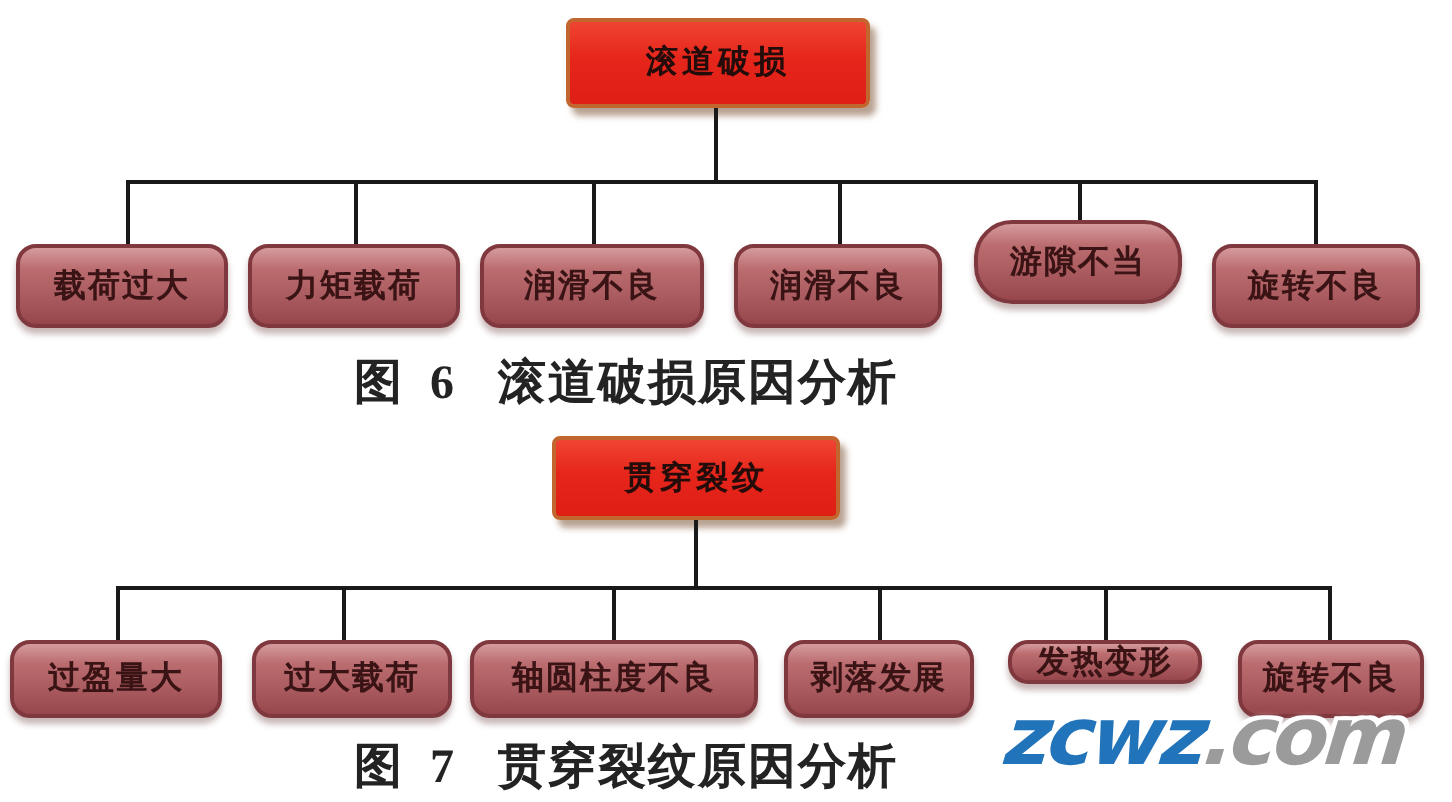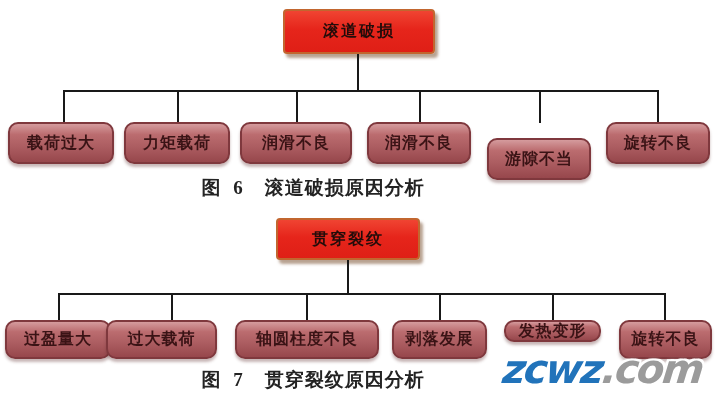--- a/index.html
+++ b/index.html
@@ -45,21 +45,21 @@
     font-size: 16px;
     letter-spacing: 1px;
   }
 
   .caption {
     position: absolute;
     left: 0; width: 626px;
     text-align: center;
     color: #232323;
     font-weight: bold;
-    font-size: 19px;
+    font-size: 24px;
     font-family: "Liberation Serif", serif;
   }
   .caption .fig { margin-right: 18px; letter-spacing: 4px; }
   .caption .title { letter-spacing: 1px; }
 
   
   .watermark {
     position: absolute;
     left: 503px; top: 346px;
     font-family: "DejaVu Sans", sans-serif;
@@ -100,21 +100,21 @@
   </div>
   <div class="node-child" style="left:124px; top:122px; width:106px; height:42px;">
     <span>力矩载荷</span>
   </div>
   <div class="node-child" style="left:240px; top:122px; width:112px; height:42px;">
     <span>润滑不良</span>
   </div>
   <div class="node-child" style="left:367px; top:122px; width:104px; height:42px;">
     <span>润滑不良</span>
   </div>
-  <div class="node-child" style="left:487px; top:138px; width:104px; height:42px;">
+  <div class="node-child" style="left:487px; top:110px; width:104px; height:42px;border-radius:19px;">
     <span>游隙不当</span>
   </div>
   <div class="node-child" style="left:606px; top:122px; width:104px; height:42px;">
     <span>旋转不良</span>
   </div>
 
   <div class="caption" style="top:175px;">
     <span class="fig">图 6</span><span class="title">滚道破损原因分析</span>
   </div>
 </div>
@@ -130,21 +130,21 @@
   <div class="line v-line" style="left:58px;  top:293px; height:28px;"></div>
   <div class="line v-line" style="left:171px; top:293px; height:28px;"></div>
   <div class="line v-line" style="left:306px; top:293px; height:28px;"></div>
   <div class="line v-line" style="left:439px; top:293px; height:28px;"></div>
   <div class="line v-line" style="left:552px; top:293px; height:28px;"></div>
   <div class="line v-line" style="left:664px; top:293px; height:28px;"></div>
 
   <div class="node-child" style="left:5px;   top:320px; width:106px; height:39px;">
     <span>过盈量大</span>
   </div>
-  <div class="node-child" style="left:106px; top:320px; width:111px; height:39px;justify-content:center;">
+  <div class="node-child" style="left:126px; top:320px; width:100px; height:39px;justify-content:center;">
     <span>过大载荷</span>
   </div>
   <div class="node-child" style="left:235px; top:320px; width:144px; height:39px;">
     <span>轴圆柱度不良</span>
   </div>
   <div class="node-child" style="left:392px; top:320px; width:95px; height:39px;">
     <span>剥落发展</span>
   </div>
   <div class="node-child" style="left:504px; top:320px; width:97px; height:22px;">
     <span>发热变形</span>

